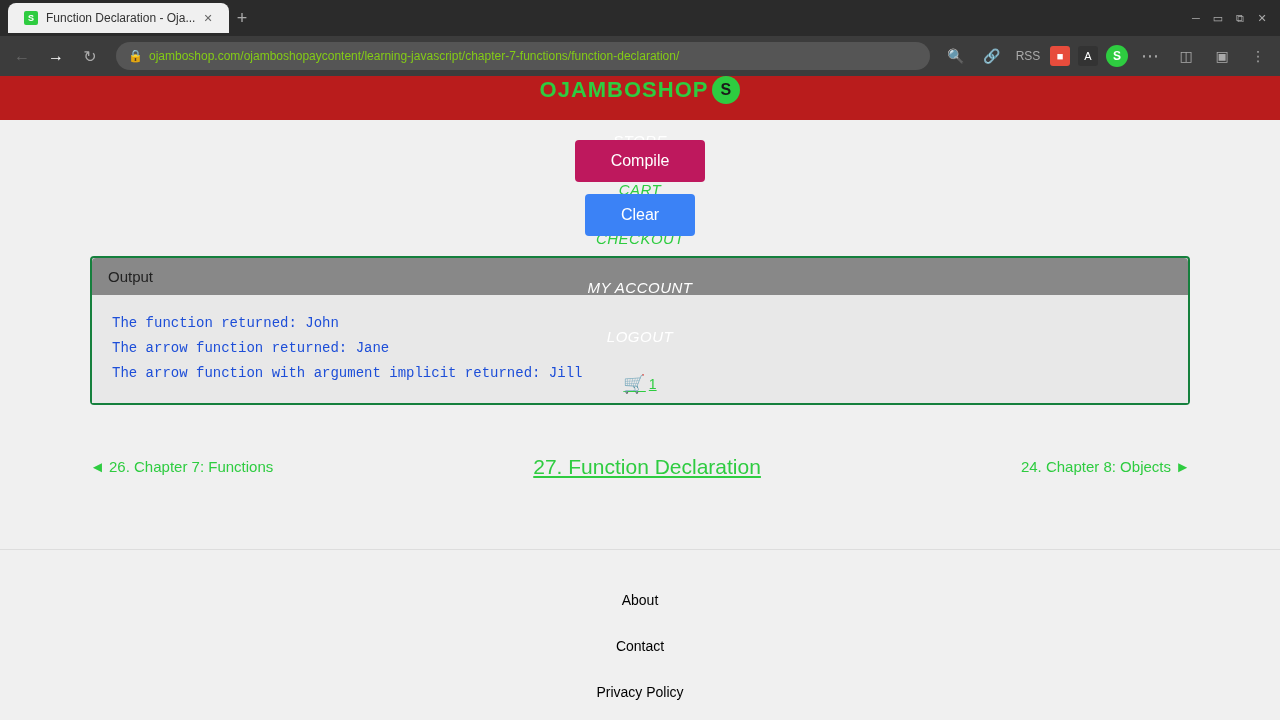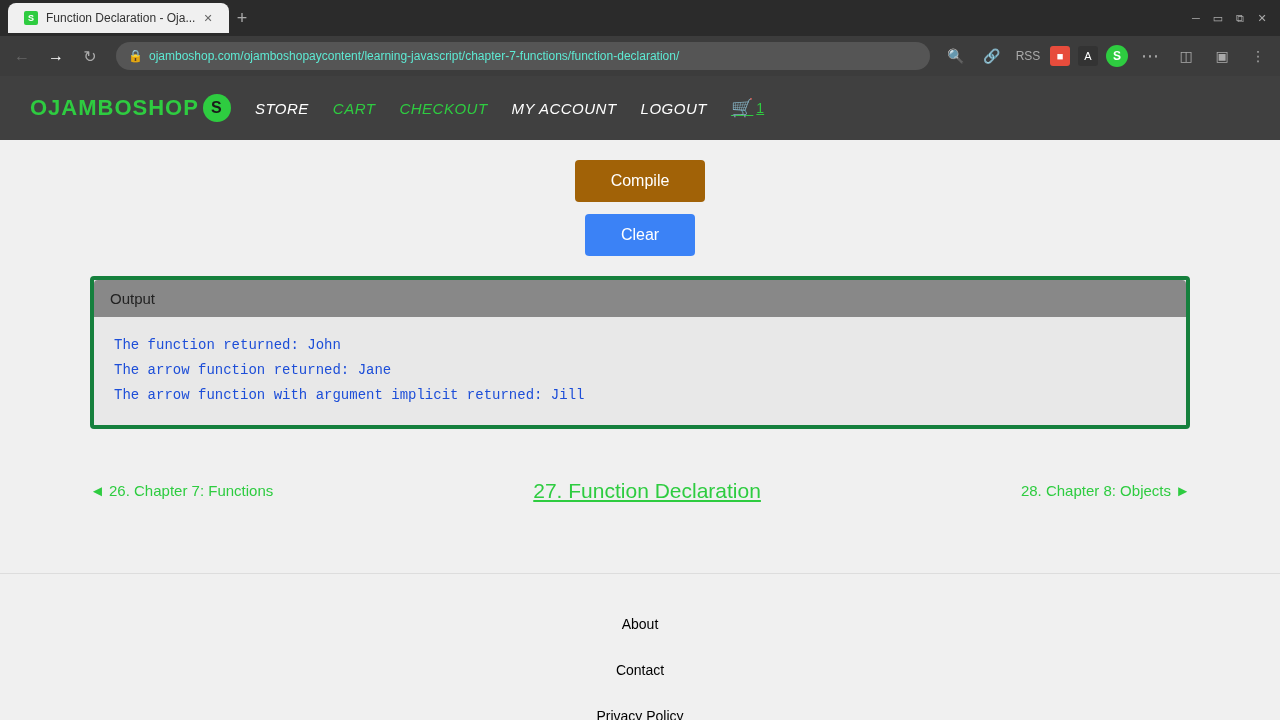--- a/index.html
+++ b/index.html
@@ -87,21 +87,21 @@
     }
     .secure-icon {
       color: #aaa;
       font-size: 12px;
       margin-right: 6px;
     }
     .address-bar {
       flex: 1;
       background: none;
       border: none;
-      color: #5eead4;
+      color: #84cc16;
       font-size: 12px;
       outline: none;
     }
     .browser-actions {
       display: flex;
       align-items: center;
       gap: 8px;
       color: #aaa;
     }
     .browser-action-btn {
@@ -151,26 +151,27 @@
     }
 
     
     .page-content {
       background: #f0f0f0;
       min-height: 650px;
     }
 
     
     .navbar {
-      background: #404040;
+      background: #b91c1c;
       display: flex;
       align-items: center;
       padding: 0 30px;
-      height: 64px;
+      height: 44px;
       gap: 24px;
+      flex-direction: column;
     }
     .navbar-brand {
       color: #2ecc40;
       font-weight: bold;
       font-size: 22px;
       letter-spacing: 1px;
       display: flex;
       align-items: center;
       gap: 4px;
     }
@@ -218,21 +219,21 @@
 
     
     .buttons-area {
       display: flex;
       flex-direction: column;
       align-items: center;
       gap: 12px;
       margin-bottom: 20px;
     }
     .btn-compile {
-      background: #a16207;
+      background: #be185d;
       color: white;
       border: none;
       padding: 12px 36px;
       font-size: 16px;
       border-radius: 4px;
       cursor: pointer;
       font-weight: 500;
     }
     .btn-clear {
       background: #3b82f6;
@@ -241,21 +242,21 @@
       padding: 12px 36px;
       font-size: 16px;
       border-radius: 4px;
       cursor: pointer;
       font-weight: 500;
     }
 
     
     .output-container {
       background: #e8e8e8;
-      border: 4px solid #15803d;
+      border: 2px solid #15803d;
       border-radius: 4px;
       margin-bottom: 30px;
     }
     .output-header {
       background: #888;
       color: #222;
       padding: 10px 16px;
       font-size: 15px;
       font-weight: 500;
       border-radius: 4px 4px 0 0;
@@ -400,21 +401,21 @@
       <div class="output-body">
         <div class="output-line">The function returned: John</div>
         <div class="output-line">The arrow function returned: Jane</div>
         <div class="output-line">The arrow function with argument implicit returned: Jill</div>
       </div>
     </div>
 
     <div class="chapter-nav">
       <a class="chapter-nav-prev" href="#">◄ 26. Chapter 7: Functions</a>
       <span class="chapter-nav-current">27. Function Declaration</span>
-      <a class="chapter-nav-next" href="#">28. Chapter 8: Objects ►</a>
+      <a class="chapter-nav-next" href="#">24. Chapter 8: Objects ►</a>
     </div>
 
   </div>
 
   <div class="separator"></div>
 
   <footer class="footer">
     <a class="footer-link" href="#">About</a>
     <a class="footer-link" href="#">Contact</a>
     <a class="footer-link" href="#">Privacy Policy</a>

